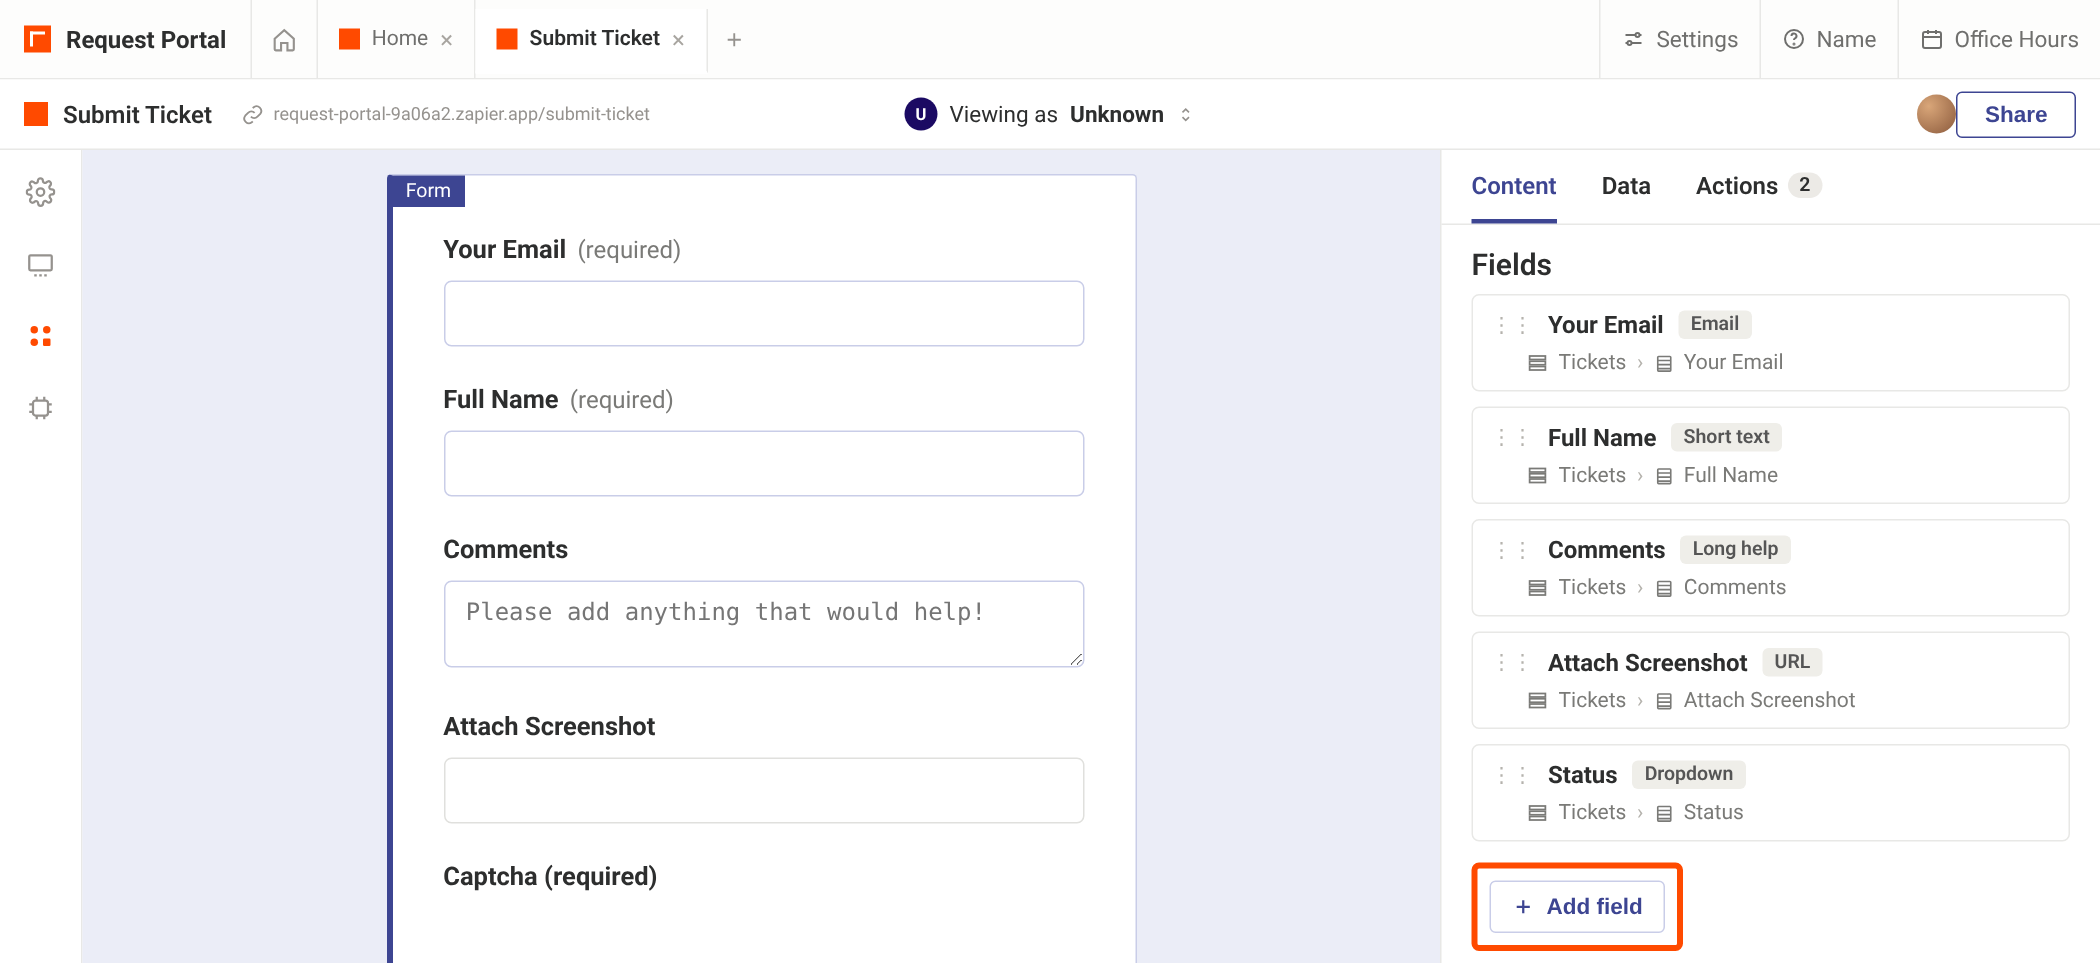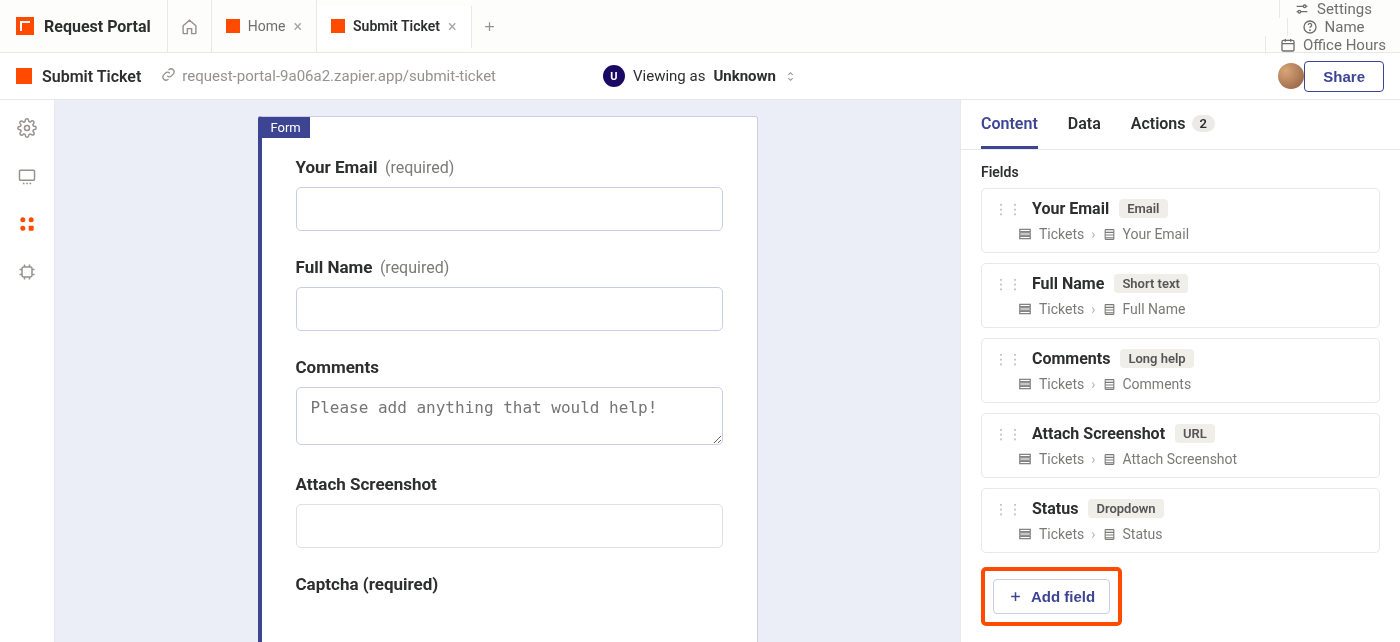--- a/index.html
+++ b/index.html
@@ -12,28 +12,28 @@
   .logo-sq { width: 18px; height: 18px; background: #ff4a00; position: relative; }
   .logo-sq::after { content: ''; position: absolute; inset: 4px 4px 4px 4px; border: 2px solid #fff; border-right: none; border-bottom: none; }
   .app-title { font-weight: 700; font-size: 16px; color: #2d2e2e; }
   .home-icon-btn { width: 44px; height: 100%; display:flex; align-items:center; justify-content:center; border-right: 1px solid #e8e8e6; color:#95928e; }
   .tab { display: flex; align-items: center; gap: 8px; padding: 0 14px; height: 100%; border-right: 1px solid #e8e8e6; color:#6f6f6d; background:#fdfdfc; }
   .tab.active { background:#fff; color:#2d2e2e; border-bottom: 2px solid #fff; position:relative; top:1px; height:43px; }
   .tab .logo-mini { width:14px; height:14px; background:#ff4a00; }
   .tab .close { color:#a8a5a0; font-size:16px; }
   .tab-add { width: 36px; display:flex; align-items:center; justify-content:center; color:#95928e; }
 
-  .topbar-right { margin-left: auto; display: flex; align-items: center; height:100%;flex-direction:column; }
+  .topbar-right { margin-left: auto; display: flex; align-items: center; height:100%; }
   .topbar-item { display:flex; align-items:center; gap:7px; padding: 0 14px; height:100%; border-left:1px solid #e8e8e6; color:#6f6f6d; font-size:15px; }
 
   
   .subbar { display:flex; align-items:center; height:47px; padding: 0 16px; border-bottom:1px solid #e8e8e6; background:#fff; }
   .subbar-left { display:flex; align-items:center; gap:10px; }
   .subbar-title { font-weight:600; font-size:16px; color:#2d2e2e; }
-  .url-chip { display:flex; gap:6px; color:#95928e; margin-left:10px; font-size:15px; }
+  .url-chip { display:flex; align-items:center; gap:6px; color:#95928e; margin-left:10px; font-size:12px; }
   .subbar-center { position:absolute; left:50%; transform:translateX(-50%); display:flex; align-items:center; gap:8px; color:#2d2e2e; font-size:15px; }
   .u-badge { width:22px; height:22px; border-radius:50%; background:#1b0a63; color:#fff; display:flex; align-items:center; justify-content:center; font-size:11px; font-weight:700; }
   .subbar-right { margin-left:auto; display:flex; align-items:center; }
   .avatar { width:26px; height:26px; border-radius:50%; background: radial-gradient(circle at 30% 30%, #d9a679, #8b5a3c); }
   .share-btn { border:1.5px solid #3d4592; color:#3d4592; background:#fff; padding:6px 18px; border-radius:4px; font-weight:600; font-size:15px; }
 
   
   .main { display:flex; height: calc(642px - 43px - 47px); }
 
   .leftrail { width:55px; border-right:1px solid #e8e8e6; background:#fff; display:flex; flex-direction:column; align-items:center; padding-top:18px; gap:28px; color:#95928e; }
@@ -47,21 +47,21 @@
   .field-req { color:#7a7a77; font-weight:400; font-size:16px; margin-left:4px; }
   .text-input { width:100%; margin-top:10px; height:44px; border:1.5px solid #c9cde8; border-radius:5px; background:#fff; padding:0 14px; font-size:15px; }
   .textarea-input { width:100%; margin-top:10px; height:58px; border:1.5px solid #c9cde8; border-radius:5px; background:#fff; padding:10px 14px; font-size:16px; color:#7a7a77; resize:both; }
 
   .rightpanel { width:440px; border-left:1px solid #e8e8e6; background:#fff; display:flex; flex-direction:column; }
   .rp-tabs { display:flex; align-items:center; gap:30px; padding: 0 20px; height:50px; border-bottom:1px solid #e8e8e6; font-size:16px; }
   .rp-tab { color:#2d2e2e; font-weight:600; padding-bottom:0; height:100%; display:flex; align-items:center; border-bottom:3px solid transparent; }
   .rp-tab.active { color:#3d4592; border-bottom-color:#3d4592; }
   .rp-tab .count { background:#eceae6; border-radius:10px; padding:1px 8px; font-size:13px; margin-left:6px; color:#2d2e2e; font-weight:600; }
   .rp-body { padding: 14px 20px; overflow-y:auto; }
-  .rp-section-title { font-size:14px; color:#2d2e2e; font-weight:600; margin-bottom:8px; }
+  .rp-section-title { font-size:20px; color:#2d2e2e; font-weight:600; margin-bottom:8px; }
   .field-card { border:1px solid #e8e8e6; border-radius:5px; padding:10px 12px; margin-bottom:10px; }
   .fc-row1 { display:flex; align-items:center; gap:10px; }
   .drag { color:#b5b3ad; cursor:grab; }
   .fc-name { font-weight:700; font-size:16px; color:#2d2e2e; }
   .type-pill { background:#efeee9; border-radius:4px; padding:2px 8px; font-size:13px; color:#555; font-weight:600; }
   .fc-row2 { display:flex; align-items:center; gap:7px; margin-top:8px; color:#7a7a77; font-size:14px; padding-left:24px; }
   .chev { color:#b5b3ad; }
   .add-field-wrap { border:4px solid #ff4a00; border-radius:5px; display:inline-block; padding:8px; margin-top:4px; }
   .add-field-btn { border:1.5px solid #c9cde8; background:#fff; color:#3d4592; font-weight:600; padding:8px 14px; border-radius:4px; display:flex; align-items:center; gap:8px; font-size:15px; }
 

